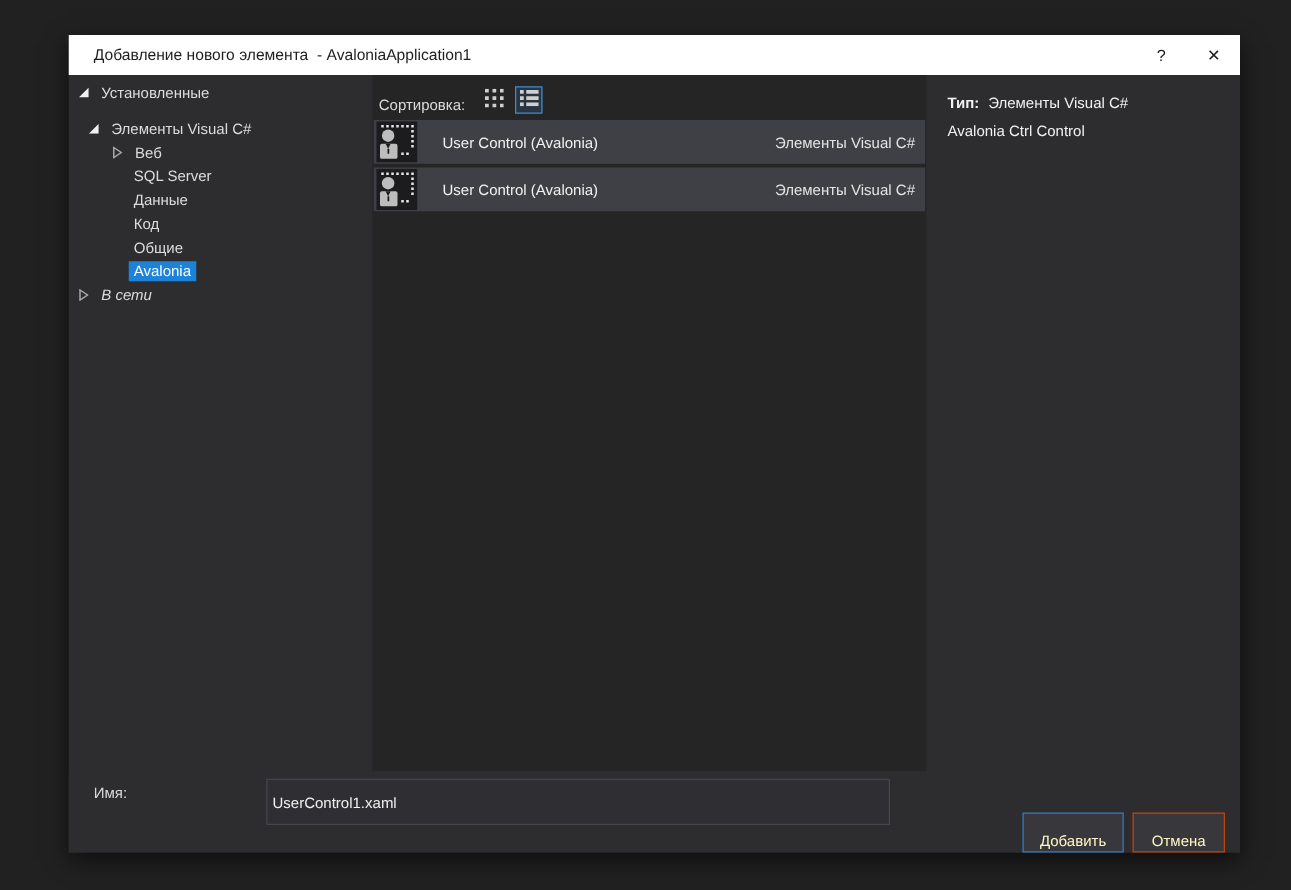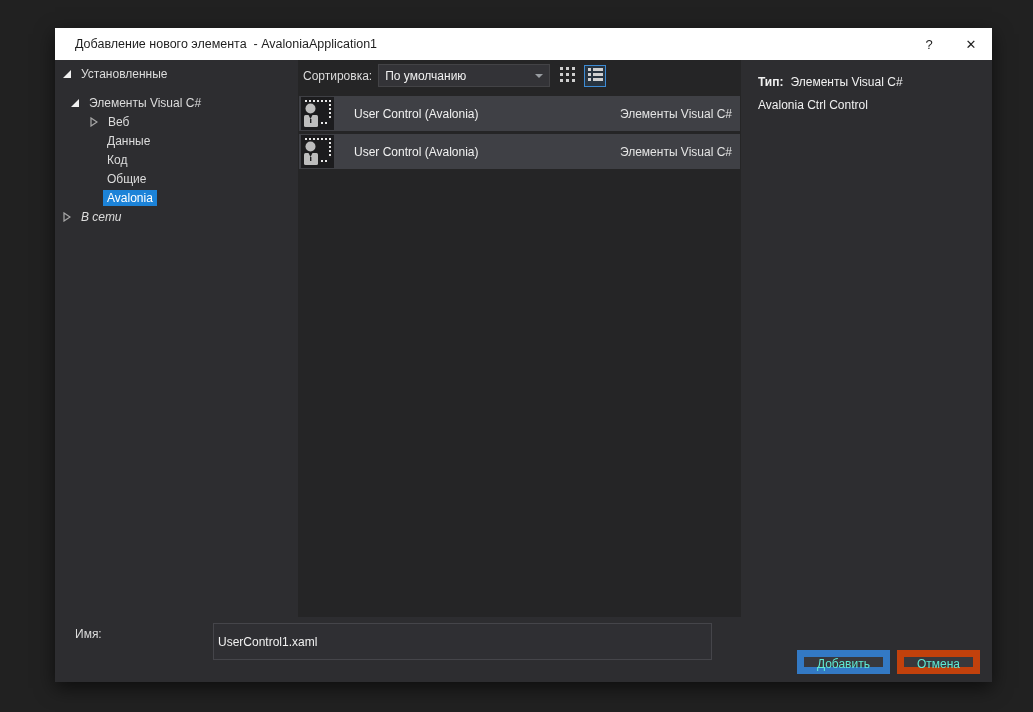--- a/index.html
+++ b/index.html
@@ -23,21 +23,21 @@
   .lvl0{padding-left:8px;}
   .lvl1{padding-left:16px;}
   .lvl2a{padding-left:35px;}
   .lvl2{padding-left:48px;}
   .gap-after{margin-bottom:10px;}
   .gap-before{font-style:italic;}
   .tree-label{padding:1px 4px;}
   .tree-label.sel{background:#1c83d8;color:#ffffff;}
   
   .mid-panel{position:absolute;left:243px;top:0;width:443px;height:557px;background:#252526;}
-  .toolbar{display:flex;align-items:center;height:31px;padding-left:5px;}
+  .toolbar{display:flex;align-items:flex-end;height:31px;padding-left:5px;}
   .sort-label{font-size:12px;color:#dcdcdc;margin-right:6px;}
   .dropdown{width:158px;height:21px;background:#333337;border:1px solid #434346;
             color:#f1f1f1;font-size:12px;display:flex;align-items:center;
             padding:0 6px;cursor:default;}
   .dropdown .dd-text{flex:1;}
   .dd-chev{width:0;height:0;border-left:4px solid transparent;border-right:4px solid transparent;
            border-top:4px solid #999da1;}
   .view-btn{width:22px;height:22px;margin-left:6px;background:transparent;
             border:1px solid transparent;display:flex;align-items:center;
             justify-content:center;padding:0;}
@@ -59,22 +59,22 @@
   .info{margin-left:14px;margin-top:15px;font-size:12px;color:#f1f1f1;}
   .info .type-label{font-weight:bold;margin-right:7px;}
   .info .desc{margin-top:9px;}
   
   .bottom-bar{position:absolute;left:0;top:557px;width:937px;height:65px;background:#2d2d30;}
   .name-label{position:absolute;left:20px;top:10px;font-size:12px;color:#dcdcdc;}
   .name-input{position:absolute;left:158px;top:6px;width:499px;height:37px;
               background:#2f2f33;border:1px solid #45454a;color:#f1f1f1;
               font-size:12px;padding:0 4px;box-sizing:border-box;font-family:inherit;outline:none;}
   .buttons{position:absolute;right:12px;top:33px;display:flex;gap:7px;}
-  .btn{height:24px;min-width:74px;background:#38383c;border:7px solid #c2410c;
-       color:#5eead4;font-size:12px;padding:0 13px;font-family:inherit;cursor:default;}
+  .btn{height:24px;min-width:74px;background:#38383c;border:1px solid #c2410c;
+       color:#fef9c3;font-size:12px;padding:15px 13px;font-family:inherit;cursor:default;}
   .btn.primary{border-color:#3379c4;}
 </style>
 </head>
 <body>
 
 <div class="stage">
   <div class="dialog">
 
     <div class="titlebar">
       <span class="title">Добавление нового элемента  - AvaloniaApplication1</span>
@@ -105,20 +105,23 @@
         </div>
         <div class="tree-row lvl2a">
           <span class="arrow">
               <svg width="8" height="10">
                 <polygon points="1,1 7,5 1,9" fill="none" stroke="#a8a8a8" stroke-width="1.2"></polygon>
               </svg>
             </span>
           <span class="tree-label">Веб</span>
         </div>
         <div class="tree-row lvl2">
+          <span class="tree-label">SQL Server</span>
+        </div>
+        <div class="tree-row lvl2">
           <span class="tree-label">Данные</span>
         </div>
         <div class="tree-row lvl2">
           <span class="tree-label">Код</span>
         </div>
         <div class="tree-row lvl2">
           <span class="tree-label">Общие</span>
         </div>
         <div class="tree-row lvl2">
           <span class="tree-label sel">Avalonia</span>
@@ -129,24 +132,20 @@
                 <polygon points="1,1 7,5 1,9" fill="none" stroke="#a8a8a8" stroke-width="1.2"></polygon>
               </svg>
             </span>
           <span class="tree-label">В сети</span>
         </div>
       </div>
 
       <div class="mid-panel">
         <div class="toolbar">
           <span class="sort-label">Сортировка:</span>
-          <div class="dropdown">
-            <span class="dd-text">По умолчанию</span>
-            <span class="dd-chev"></span>
-          </div>
           <button class="view-btn">
             <span>
               <svg width="15" height="15">
                   <g fill="#cfcfcf">
                 <rect x="0" y="0" width="3" height="3"></rect>
                     <rect x="6" y="0" width="3" height="3"></rect>
                     <rect x="12" y="0" width="3" height="3"></rect>
                 <rect x="0" y="6" width="3" height="3"></rect>
                     <rect x="6" y="6" width="3" height="3"></rect>
                     <rect x="12" y="6" width="3" height="3"></rect>

